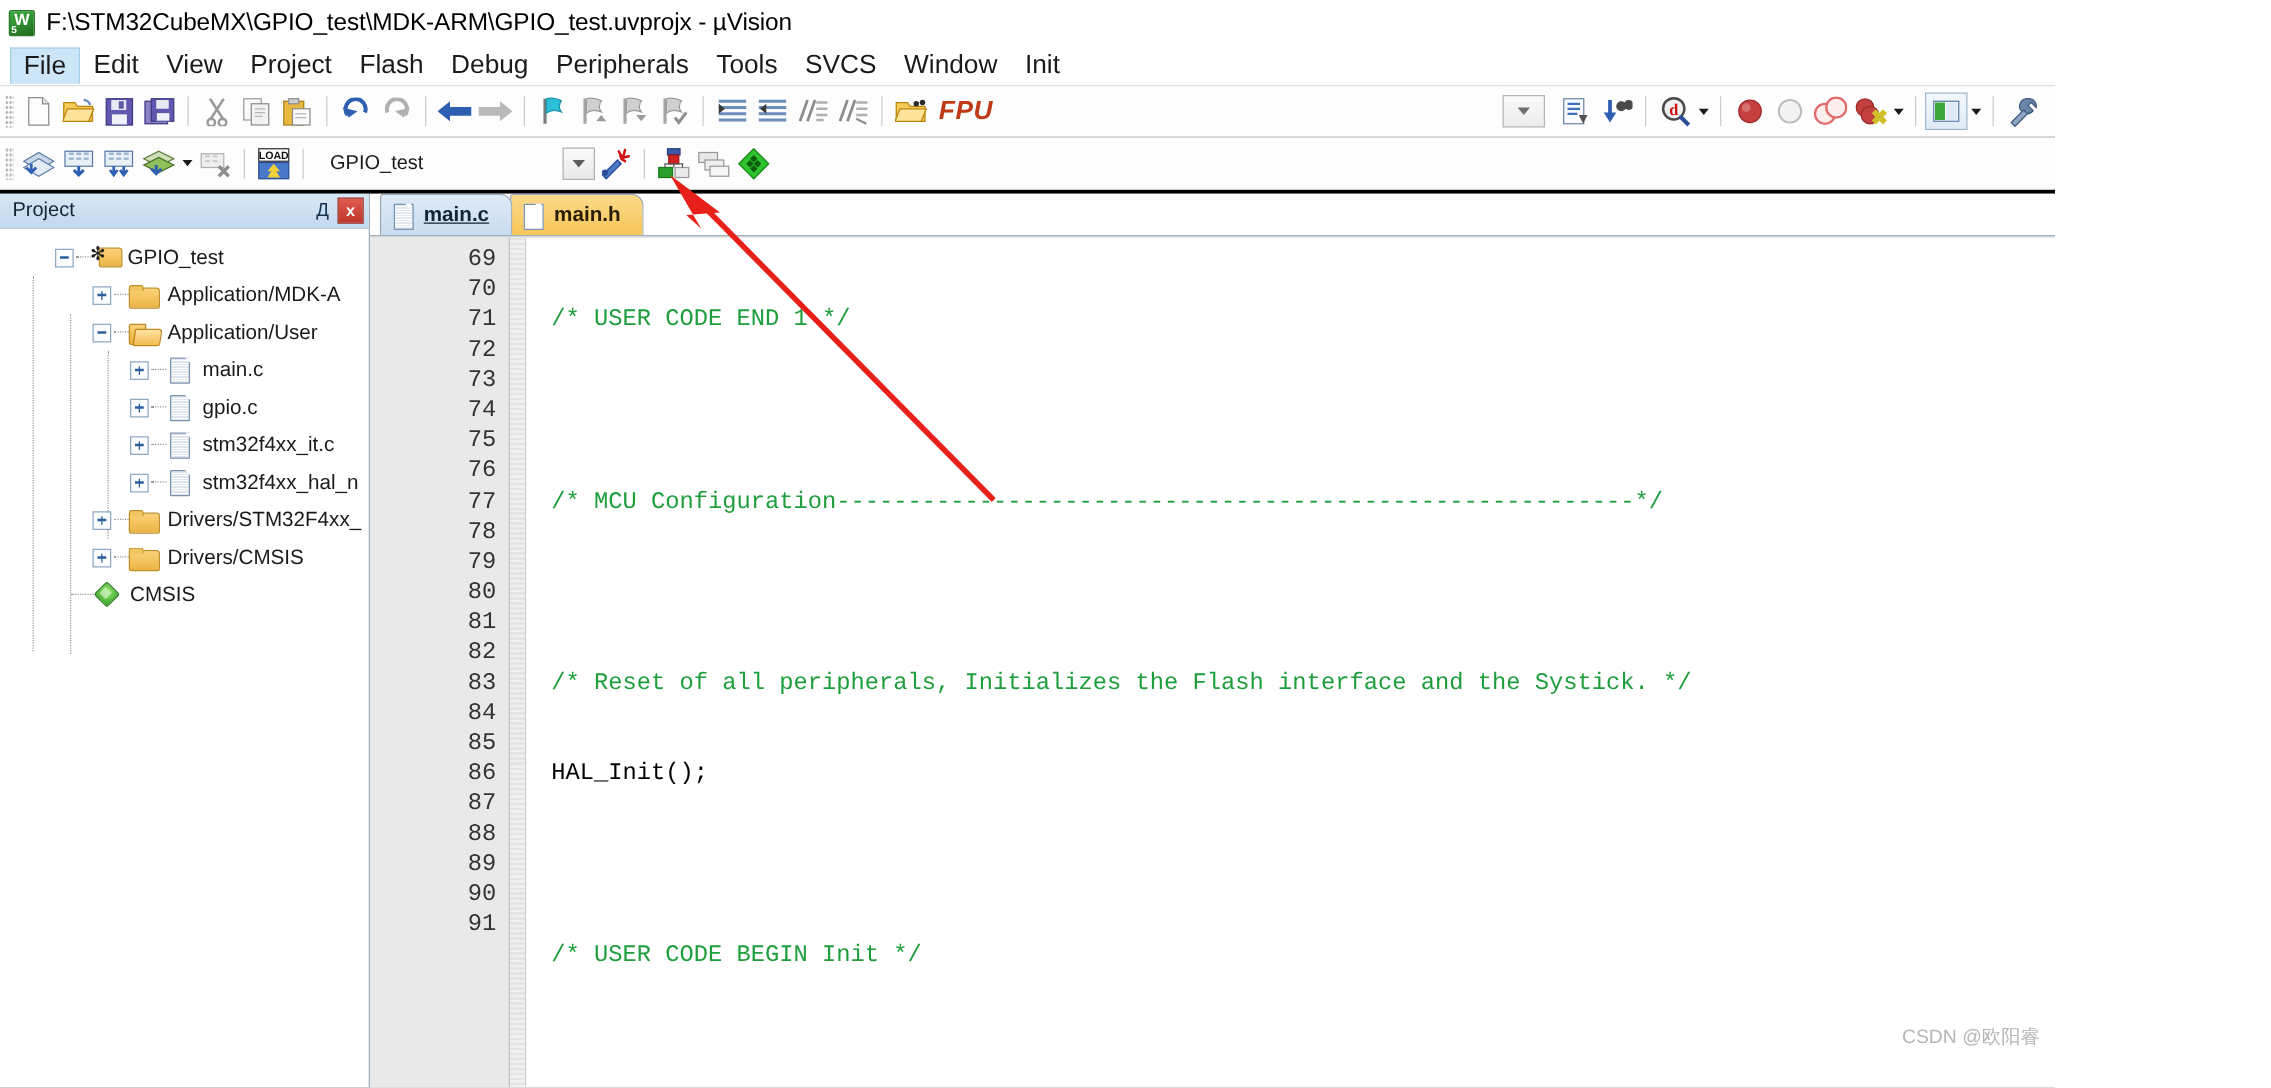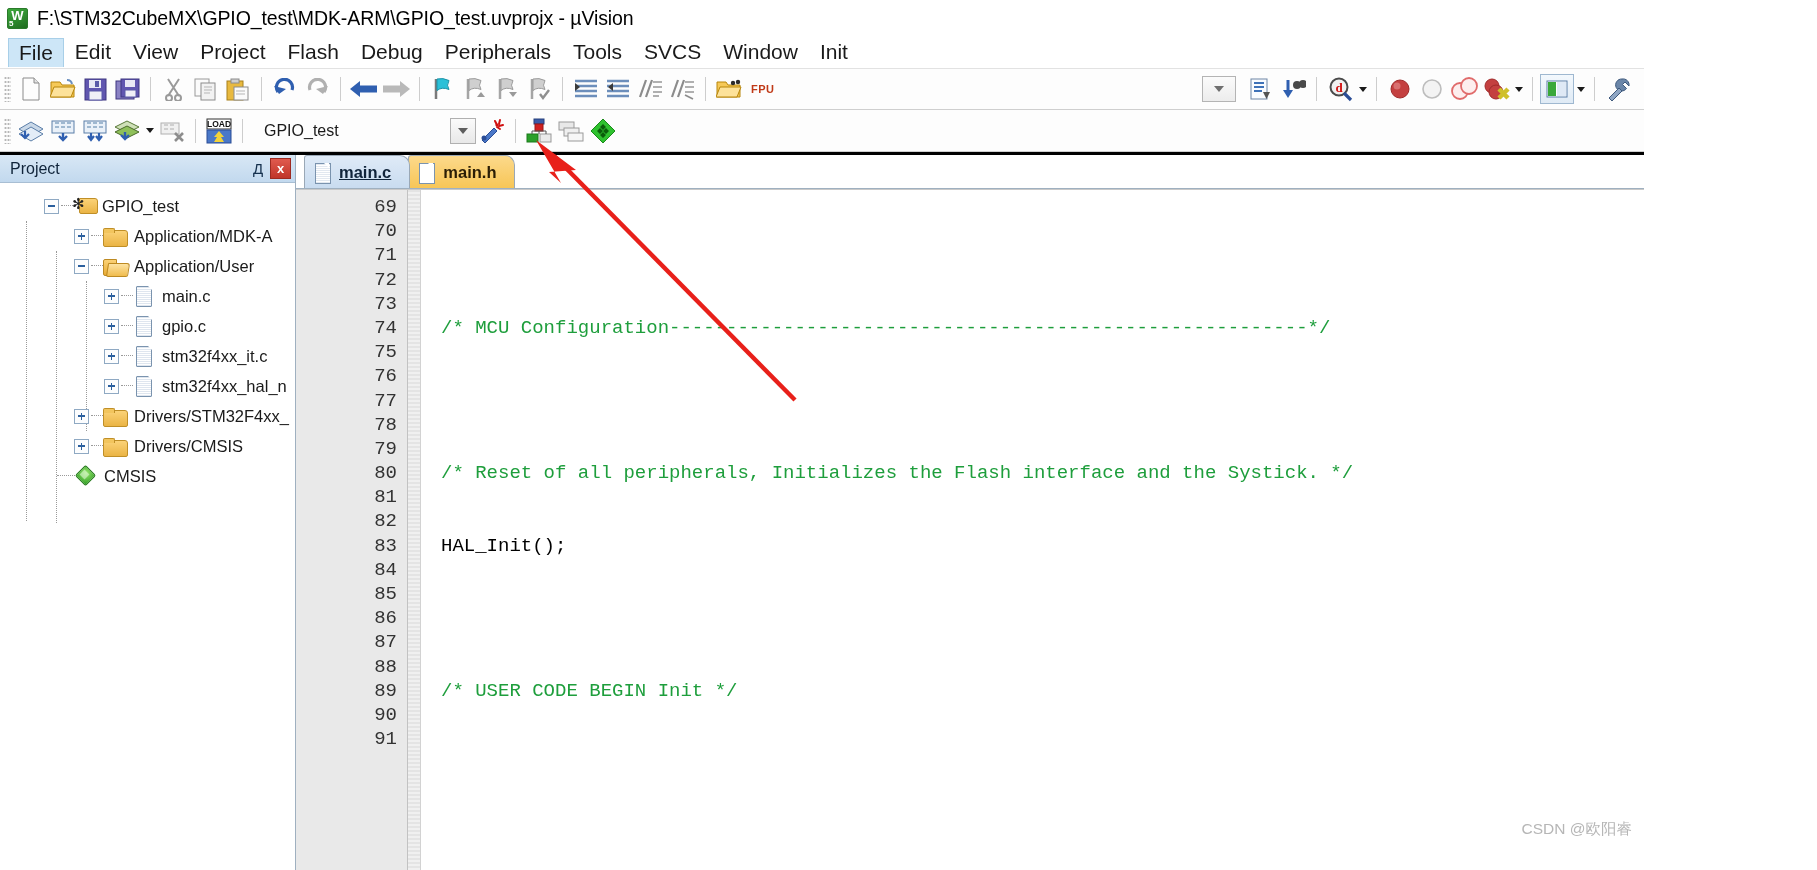--- a/index.html
+++ b/index.html
@@ -110,24 +110,25 @@
     flex: 0 0 auto;
   }
   .tb-caret::after {
     content: "";
     border-left: 4.5px solid transparent;
     border-right: 4.5px solid transparent;
     border-top: 5px solid #1a1a1a;
     display: block;
   }
   .tb-label {
-    font-size: 11px;
+    font-size: 21px;
     color: #1a1a1a;
     padding: 0 6px;
     white-space: nowrap;
+    font-style: italic;
   }
   .tb-label.fpu { color: #c03a18; font-weight: bold; letter-spacing: 0.5px; }
   .tb-combo {
     width: 34px; height: 26px;
     border: 1px solid #b4b4b4;
     background: linear-gradient(#fbfbfb,#ececec);
     display: flex; align-items: center; justify-content: center;
     flex: 0 0 auto;
   }
   .tb-combo::after {
@@ -947,20 +948,21 @@
           <div class="ln">85</div>
           <div class="ln">86</div>
           <div class="ln">87</div>
           <div class="ln">88</div>
           <div class="ln">89</div>
           <div class="ln">90</div>
           <div class="ln">91</div>
         </div>
         <div class="gutter-strip"></div>
         <div class="code">
+          <div class="ln c-comment">/* USER CODE END 1 */</div>
           <div class="ln"></div>
           <div class="ln c-comment">/* MCU Configuration--------------------------------------------------------*/</div>
           <div class="ln"></div>
           <div class="ln c-comment">/* Reset of all peripherals, Initializes the Flash interface and the Systick. */</div>
           <div class="ln c-code">HAL_Init();</div>
           <div class="ln"></div>
           <div class="ln c-comment">/* USER CODE BEGIN Init */</div>
           <div class="ln"></div>
           
           

